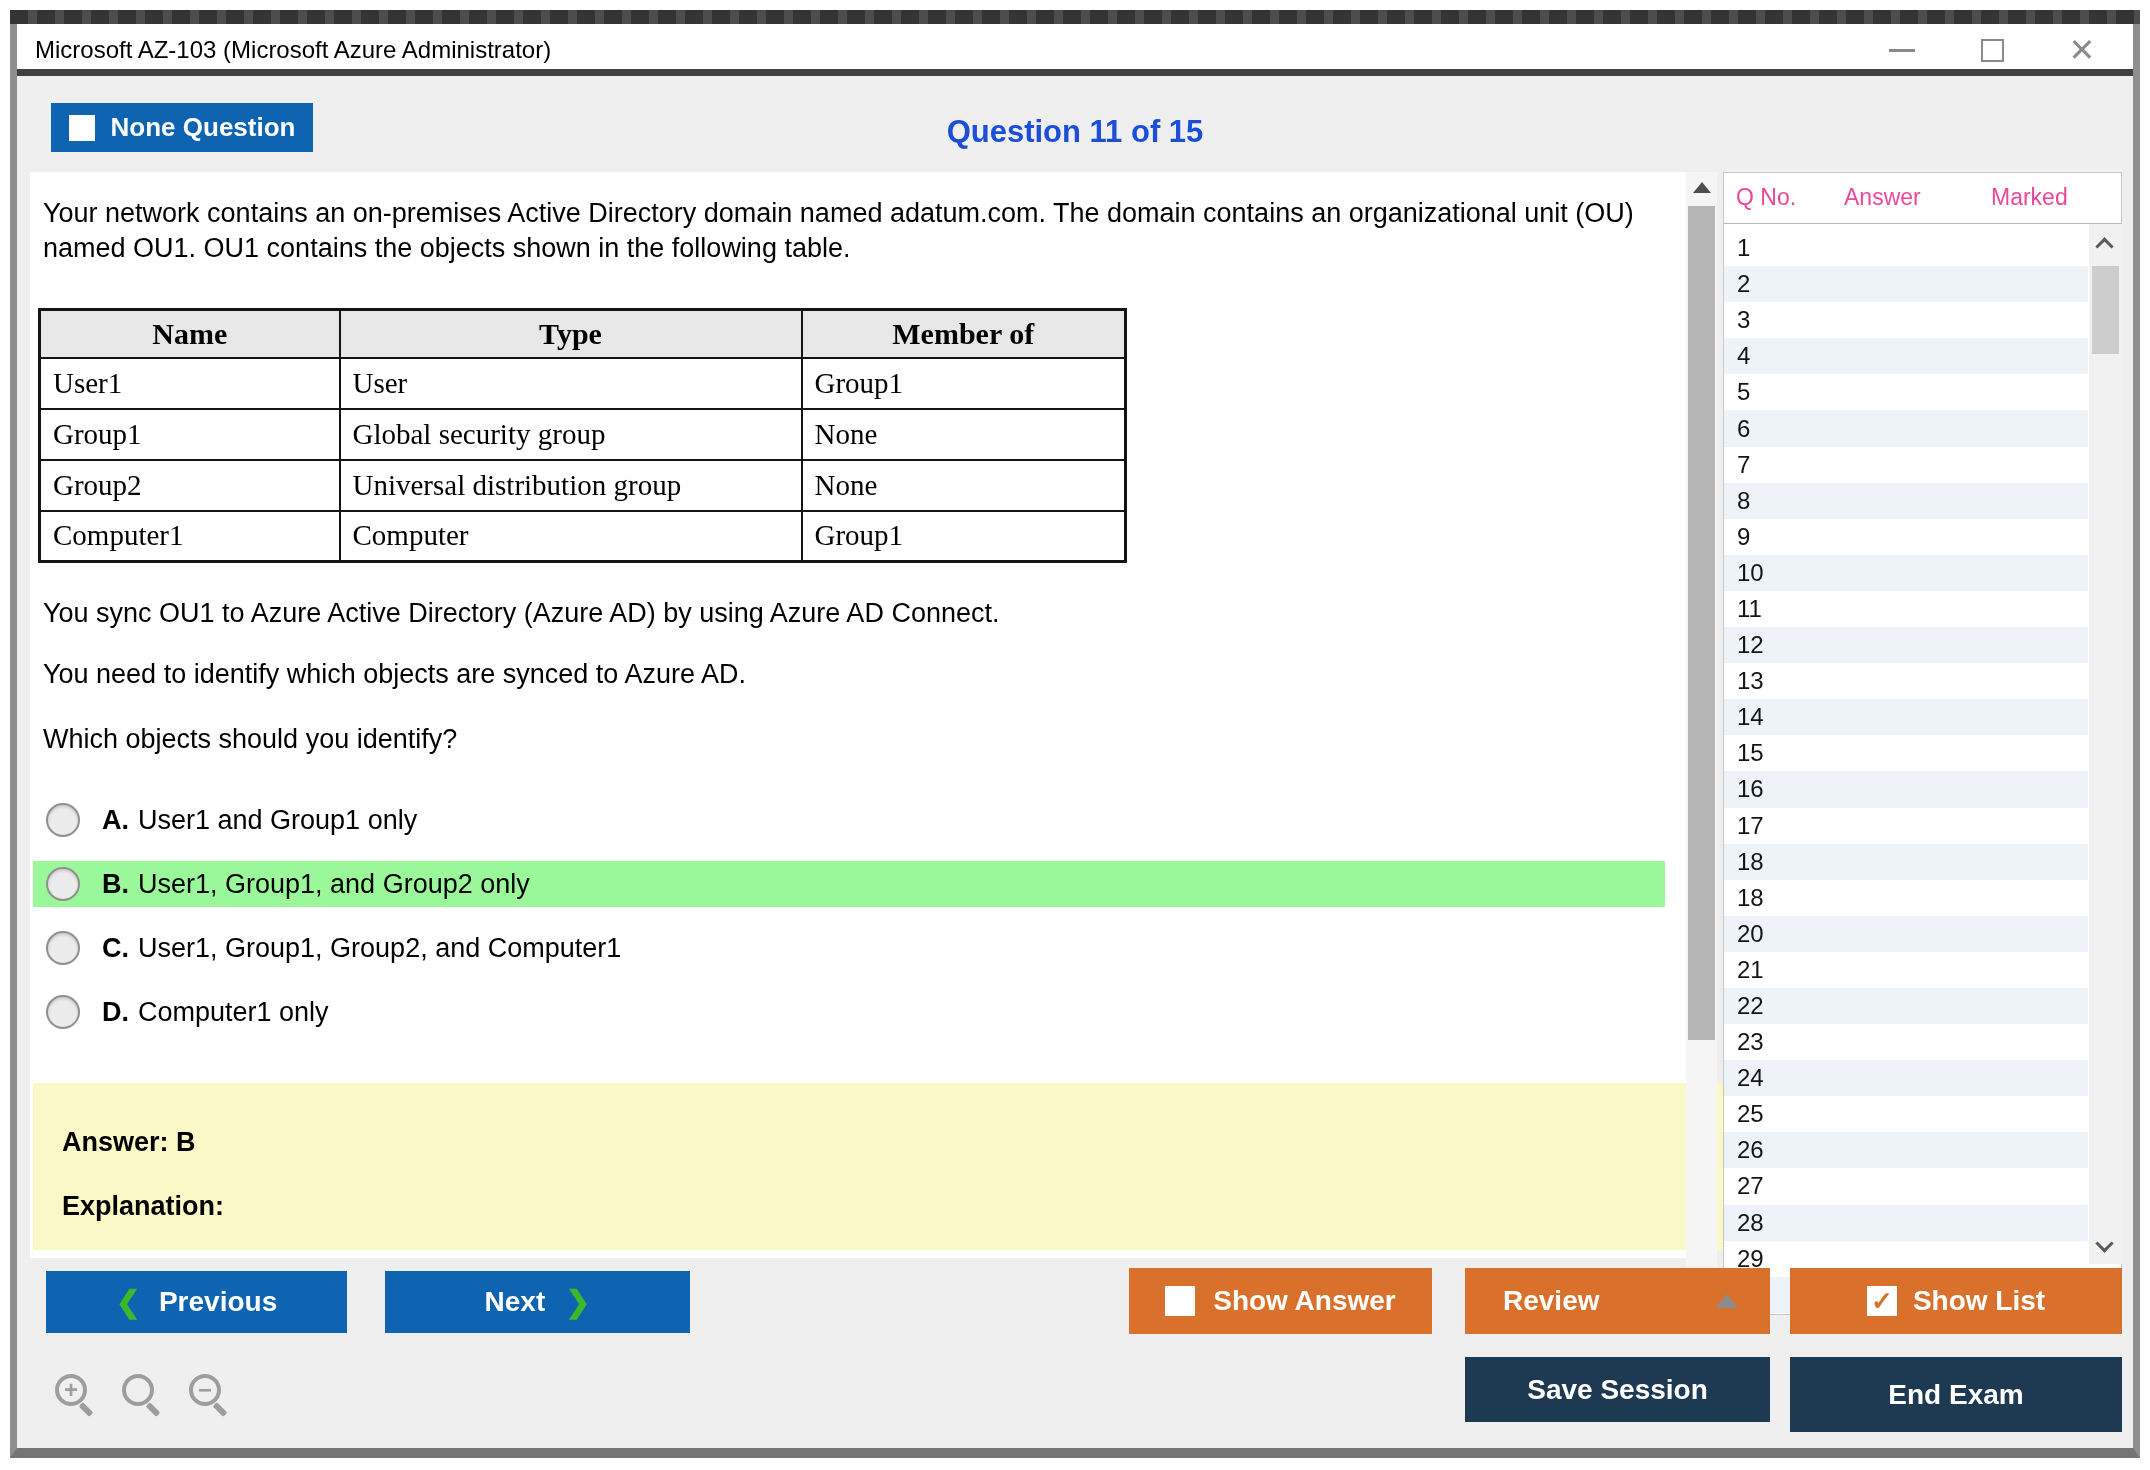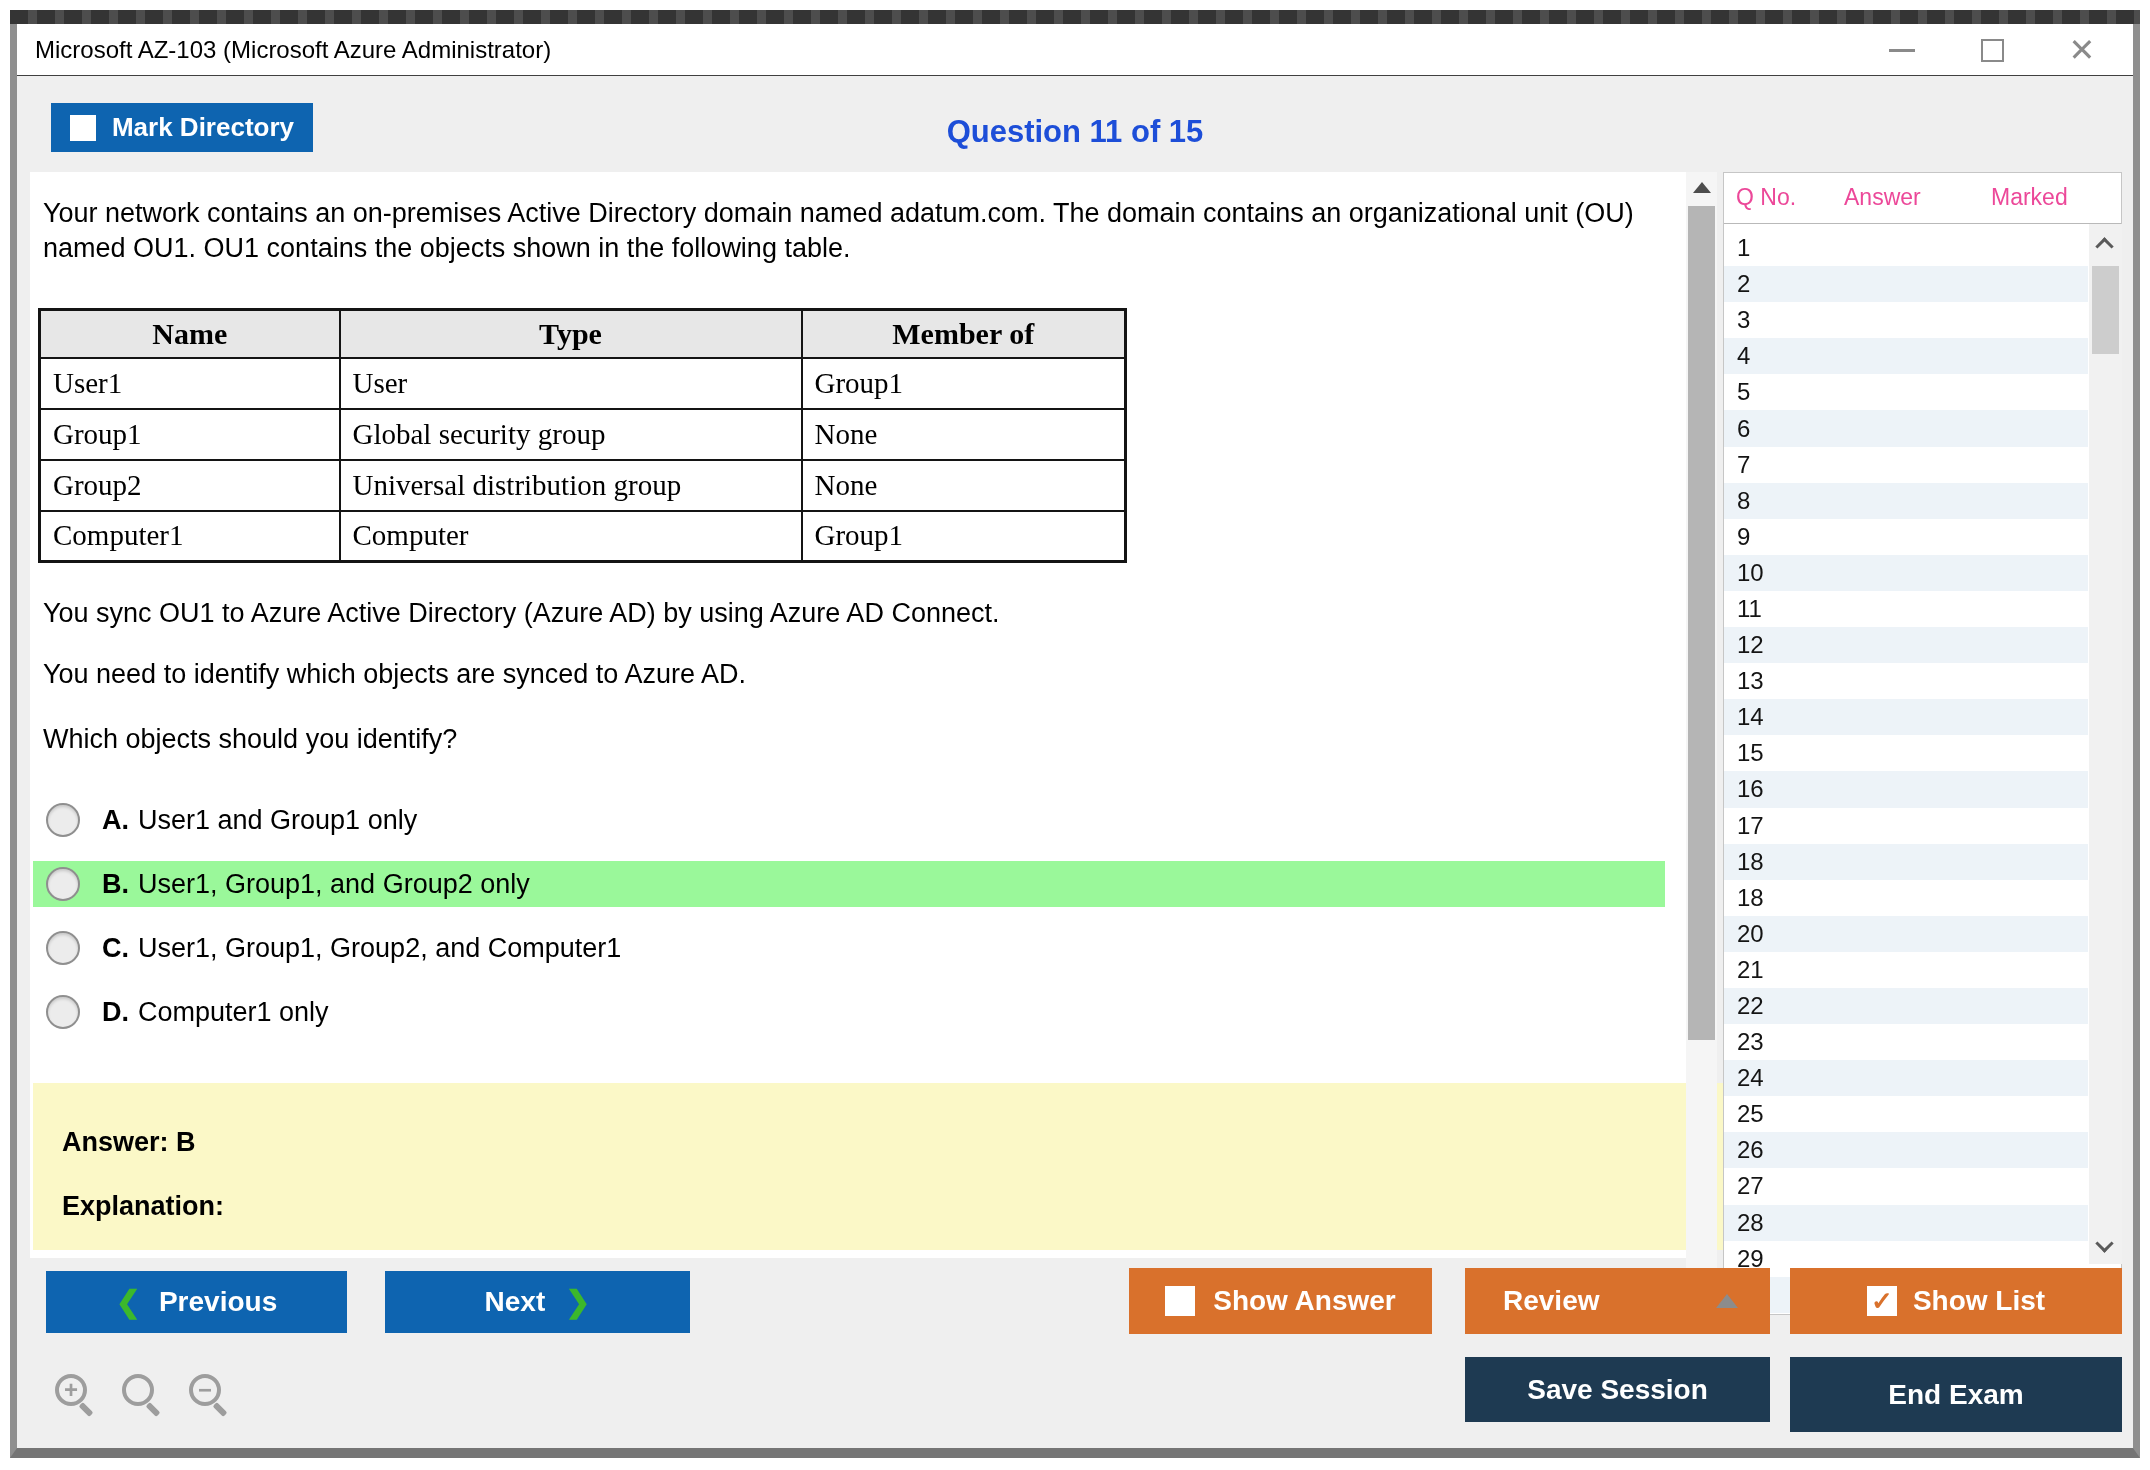--- a/index.html
+++ b/index.html
@@ -19,21 +19,21 @@
 
   
   .window{position:absolute;left:10px;top:10px;right:10px;bottom:12px;
     border-left:7px solid #8f8f8f;border-right:7px solid #8f8f8f;
     border-bottom:10px solid #757575;border-top:14px solid #3e3e3e;
     background:var(--win-bg);}
   .window::before{content:"";position:absolute;left:-7px;right:-7px;top:-14px;height:14px;
     background:repeating-linear-gradient(90deg,#343434 0 18px,#4d4d4d 18px 27px);}
 
   
-  .titlebar{position:relative;height:52px;background:#fff;border-bottom:1px solid #404040;}
+  .titlebar{position:relative;height:52px;background:#fff;border-bottom:7px solid #404040;}
   .title{position:absolute;left:18px;top:0;line-height:52px;font-size:24px;color:#000;}
   .win-controls{position:absolute;right:34px;top:0;height:52px;display:flex;align-items:center;gap:56px;}
   .wc{width:34px;height:34px;display:flex;align-items:center;justify-content:center;cursor:pointer;}
   .min-glyph{width:26px;height:3px;background:#8a8a8a;display:block;}
   .max-glyph{width:23px;height:23px;border:2px solid #8a8a8a;display:block;}
   .close-glyph{font-size:32px;color:#8a8a8a;line-height:1;}
 
   
   .workspace{position:absolute;left:0;top:52px;right:0;bottom:0;background:var(--win-bg);}
 
@@ -137,21 +137,21 @@
         <span class="wc">
             <span class="close-glyph">✕</span>
           </span>
       </div>
     </div>
 
     <div class="workspace">
 
       <button class="btn blue mark-q">
         <span class="cb"></span>
-        <span>Mark Directory</span>
+        <span>None Question</span>
       </button>
 
       <div class="q-counter">Question 11 of 15</div>
 
       <div class="content">
         <p class="intro">Your network contains an on-premises Active Directory domain named adatum.com. The domain contains an organizational unit (OU) named OU1. OU1 contains the objects shown in the following table.</p>
 
         <table class="objects-table">
           <colgroup>
               <col class="c1">

